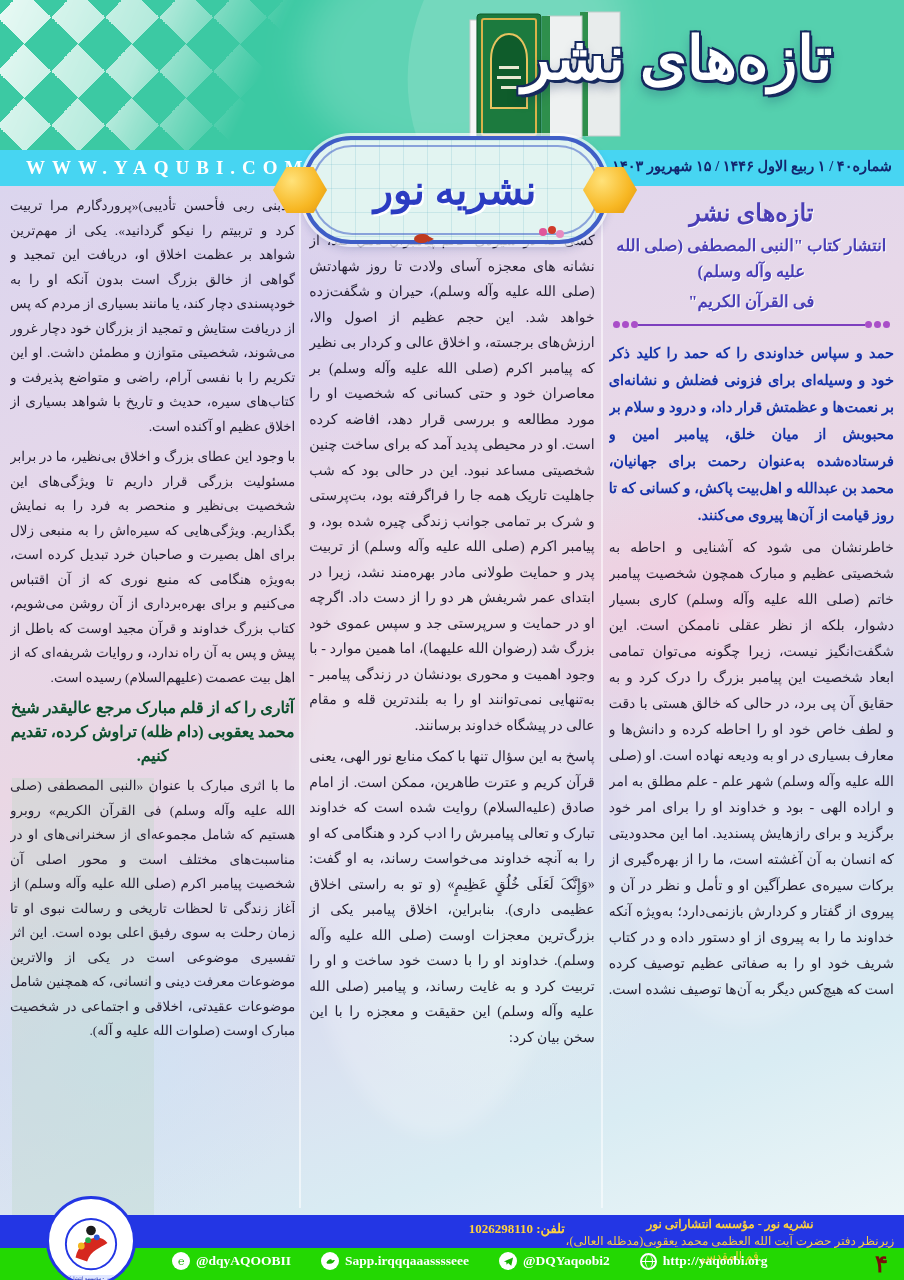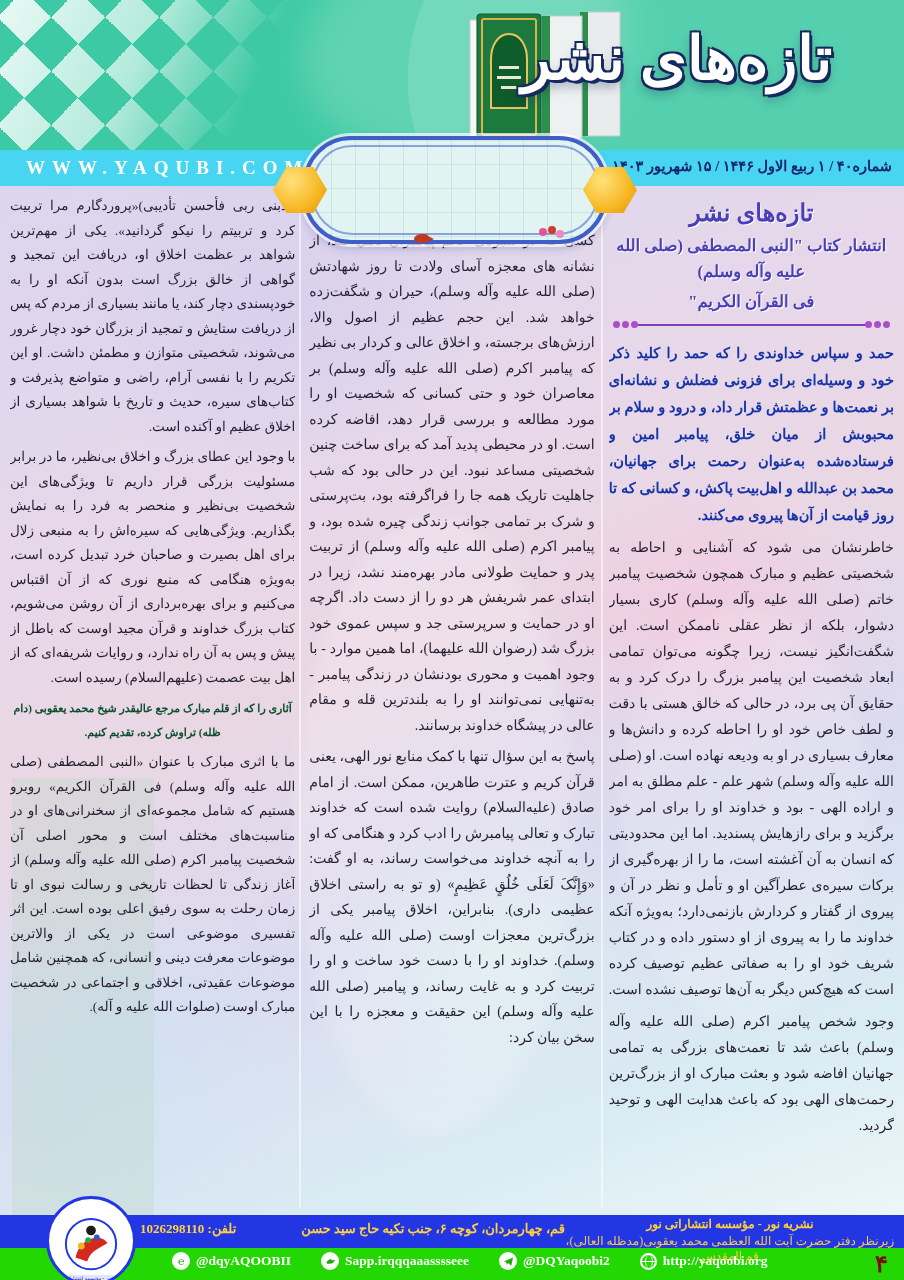--- a/index.html
+++ b/index.html
@@ -80,21 +80,21 @@
   .rc-h1{font-size:24px;font-weight:bold;margin:2px 0 7px;text-shadow:1px 1px 0 #fff;}
   .rc-h2{font-size:16.5px;font-weight:bold;margin:0 0 4px;text-shadow:1px 1px 0 #fff;}
   .rc-h3{font-size:16.5px;font-weight:bold;margin:0 0 6px;text-shadow:1px 1px 0 #fff;}
   .divider{display:flex;align-items:center;margin:4px 4px 12px;}
   .divider .line{flex:1;height:2px;background:#7d3fbe;}
   .dots{display:flex;gap:2px;}
   .dots b{width:7px;height:7px;background:#a94fc8;border-radius:50%;}
   .lead{font-weight:bold;color:#1633a8 !important;font-size:14.5px;line-height:27px;}
 
   .intro-line{margin-bottom:2px !important;}
-  .highlight{font-weight:bold;color:#0d4f2e;text-align:center;font-size:11px;line-height:24px;
+  .highlight{font-weight:bold;color:#0d4f2e;text-align:center;font-size:16px;line-height:24px;
              margin:2px 0 6px;direction:rtl;}
 
   
   .footer-blue{position:absolute;top:1215px;left:0;width:904px;height:33px;background:#2336e4;}
   .footer-green{position:absolute;top:1248px;left:0;width:904px;height:32px;background:#23d802;}
   .contact{position:absolute;left:140px;top:1221px;width:425px;direction:rtl;display:flex;
            justify-content:space-between;color:#ffd23e;font-size:13px;font-weight:bold;z-index:4;}
   .publisher{position:absolute;left:565px;top:1217px;width:330px;text-align:center;color:#ffd23e;
              direction:rtl;z-index:4;}
   .publisher .l1{font-size:12px;font-weight:bold;}
@@ -143,20 +143,21 @@
   </div>
 
   <div class="cyan-band">
     <span class="site-url">WWW.YAQUBI.COM</span>
     <span class="issue-info">شماره۴۰ / ۱ ربیع الاول ۱۴۴۶ / ۱۵ شهریور ۱۴۰۳</span>
   </div>
 
   <div class="logo">
     <span class="hex hex-left"></span>
     <span class="hex hex-right"></span>
+    <span class="logo-text">نشریه نور</span>
     <span class="bird"></span>
     <span class="flowers">
         <i></i>
         <i></i>
         <i></i>
       </span>
   </div>
 
   <div class="body-area">
     <div class="wm1"></div>
@@ -181,21 +182,20 @@
             </span>
           <span class="line"></span>
           <span class="dots">
               <b></b>
               <b></b>
               <b></b>
             </span>
         </div>
         <p class="lead">حمد و سپاس خداوندی را که حمد را کلید ذکر خود و وسیله‌ای برای فزونی فضلش و نشانه‌ای بر نعمت‌ها و عظمتش قرار داد، و درود و سلام بر محبوبش از میان خلق، پیامبر امین و فرستاده‌شده به‌عنوان رحمت برای جهانیان، محمد بن عبدالله و اهل‌بیت پاکش، و کسانی که تا روز قیامت از آن‌ها پیروی می‌کنند.</p>
         <p>خاطرنشان می شود که آشنایی و احاطه به شخصیتی عظیم و مبارک همچون شخصیت پیامبر خاتم (صلی الله علیه وآله وسلم) کاری بسیار دشوار، بلکه از نظر عقلی ناممکن است. این شگفت‌انگیز نیست، زیرا چگونه می‌توان تمامی ابعاد شخصیت این پیامبر بزرگ را درک کرد و به حقایق آن پی برد، در حالی که خالق هستی با دقت و لطف خاص خود او را احاطه کرده و دانش‌ها و معارف بسیاری در او به ودیعه نهاده است. او (صلی الله علیه وآله وسلم) شهر علم - علم مطلق به امر و اراده الهی - بود و خداوند او را برای امر خود برگزید و برای رازهایش پسندید. اما این محدودیتی که انسان به آن آغشته است، ما را از بهره‌گیری از برکات سیره‌ی عطرآگین او و تأمل و نظر در آن و پیروی از گفتار و کردارش بازنمی‌دارد؛ به‌ویژه آنکه خداوند ما را به پیروی از او دستور داده و در کتاب شریف خود او را به صفاتی عظیم توصیف کرده است که هیچ‌کس دیگر به آن‌ها توصیف نشده است.</p>
-        <p>وجود شخص پیامبر اکرم (صلی الله علیه وآله وسلم) باعث شد تا نعمت‌های بزرگی به تمامی جهانیان افاضه شود و بعثت مبارک او از بزرگ‌ترین رحمت‌های الهی بود که باعث هدایت الهی و توحید گردید.</p>
       </div>
 
       <div class="col col-mid">
         <p>کسی که در سیره‌ی خاتم پیامبران تأمل کند، از نشانه های معجزه آسای ولادت تا روز شهادتش (صلی الله علیه وآله وسلم)، حیران و شگفت‌زده خواهد شد. این حجم عظیم از اصول والا، ارزش‌های برجسته، و اخلاق عالی و کردار بی نظیر که پیامبر اکرم (صلی الله علیه وآله وسلم) بر معاصران خود و حتی کسانی که شخصیت او را مورد مطالعه و بررسی قرار دهد، افاضه کرده است. او در محیطی پدید آمد که برای ساخت چنین شخصیتی مساعد نبود. این در حالی بود که شب جاهلیت تاریک همه جا را فراگرفته بود، بت‌پرستی و شرک بر تمامی جوانب زندگی چیره شده بود، و پیامبر اکرم (صلی الله علیه وآله وسلم) از تربیت پدر و حمایت طولانی مادر بهره‌مند نشد، زیرا در ابتدای عمر شریفش هر دو را از دست داد. اگرچه او در حمایت و سرپرستی جد و سپس عموی خود بزرگ شد (رضوان الله علیهما)، اما همین موارد - با وجود اهمیت و محوری بودنشان در زندگی پیامبر - به‌تنهایی نمی‌توانند او را به بلندترین قله و مقام عالی در پیشگاه خداوند برسانند.</p>
         <p>پاسخ به این سؤال تنها با کمک منابع نور الهی، یعنی قرآن کریم و عترت طاهرین، ممکن است. از امام صادق (علیه‌السلام) روایت شده است که خداوند تبارک و تعالی پیامبرش را ادب کرد و هنگامی که او را به آنچه خداوند می‌خواست رساند، به او گفت: «وَإِنَّکَ لَعَلَى خُلُقٍ عَظِیمٍ» (و تو به راستی اخلاق عظیمی داری). بنابراین، اخلاق پیامبر یکی از بزرگ‌ترین معجزات اوست (صلی الله علیه وآله وسلم). خداوند او را با دست خود ساخت و او را تربیت کرد و به غایت رساند، و پیامبر (صلی الله علیه وآله وسلم) این حقیقت و معجزه را با این سخن بیان کرد:</p>
       </div>
 
       <div class="col col-left">
         <p>(أدّبنی ربی فأحسن تأدیبی)«پروردگارم مرا تربیت کرد و تربیتم را نیکو گردانید». یکی از مهم‌ترین شواهد بر عظمت اخلاق او، دریافت این تمجید و گواهی از خالق بزرگ است بدون آنکه او را به خودپسندی دچار کند، یا مانند بسیاری از مردم که پس از دریافت ستایش و تمجید از بزرگان خود دچار غرور می‌شوند، شخصیتی متوازن و مطمئن داشت. او این تکریم را با نفسی آرام، راضی و متواضع پذیرفت و کتاب‌های سیره، حدیث و تاریخ با شواهد بسیاری از اخلاق عظیم او آکنده است.</p>
         <p>با وجود این عطای بزرگ و اخلاق بی‌نظیر، ما در برابر مسئولیت بزرگی قرار داریم تا ویژگی‌های این شخصیت بی‌نظیر و منحصر به فرد را به نمایش بگذاریم. ویژگی‌هایی که سیره‌اش را به منبعی زلال برای اهل بصیرت و صاحبان خرد تبدیل کرده است، به‌ویژه هنگامی که منبع نوری که از آن اقتباس می‌کنیم و برای بهره‌برداری از آن روشن می‌شویم، کتاب بزرگ خداوند و قرآن مجید اوست که باطل از پیش و پس به آن راه ندارد، و روایات شریفه‌ای که از اهل بیت عصمت (علیهم‌السلام) رسیده است.</p>
@@ -203,21 +203,20 @@
         <p>ما با اثری مبارک با عنوان «النبی المصطفی (صلی الله علیه وآله وسلم) فی القرآن الکریم» روبرو هستیم که شامل مجموعه‌ای از سخنرانی‌های او در مناسبت‌های مختلف است و محور اصلی آن شخصیت پیامبر اکرم (صلی الله علیه وآله وسلم) از آغاز زندگی تا لحظات تاریخی و رسالت نبوی او تا زمان رحلت به سوی رفیق اعلی بوده است. این اثر تفسیری موضوعی است در یکی از والاترین موضوعات معرفت دینی و انسانی، که همچنین شامل موضوعات عقیدتی، اخلاقی و اجتماعی در شخصیت مبارک اوست (صلوات الله علیه و آله).</p>
       </div>
 
     </div>
   </div>
 
   <div class="footer-blue"></div>
   <div class="footer-green"></div>
 
   <div class="contact">
-    <span>قم، چهارمردان، کوچه ۶، جنب تکیه حاج سید حسن</span>
     <span>تلفن: 1026298110</span>
   </div>
 
   <div class="publisher">
     <div class="l1">نشریه نور - مؤسسه انتشاراتی نور</div>
     <div class="l2">زیرنظر دفتر حضرت آیت الله العظمی محمد یعقوبی(مدظله العالی)، قم المقدس</div>
   </div>
 
   <div class="social-row">
     <span class="soc">

